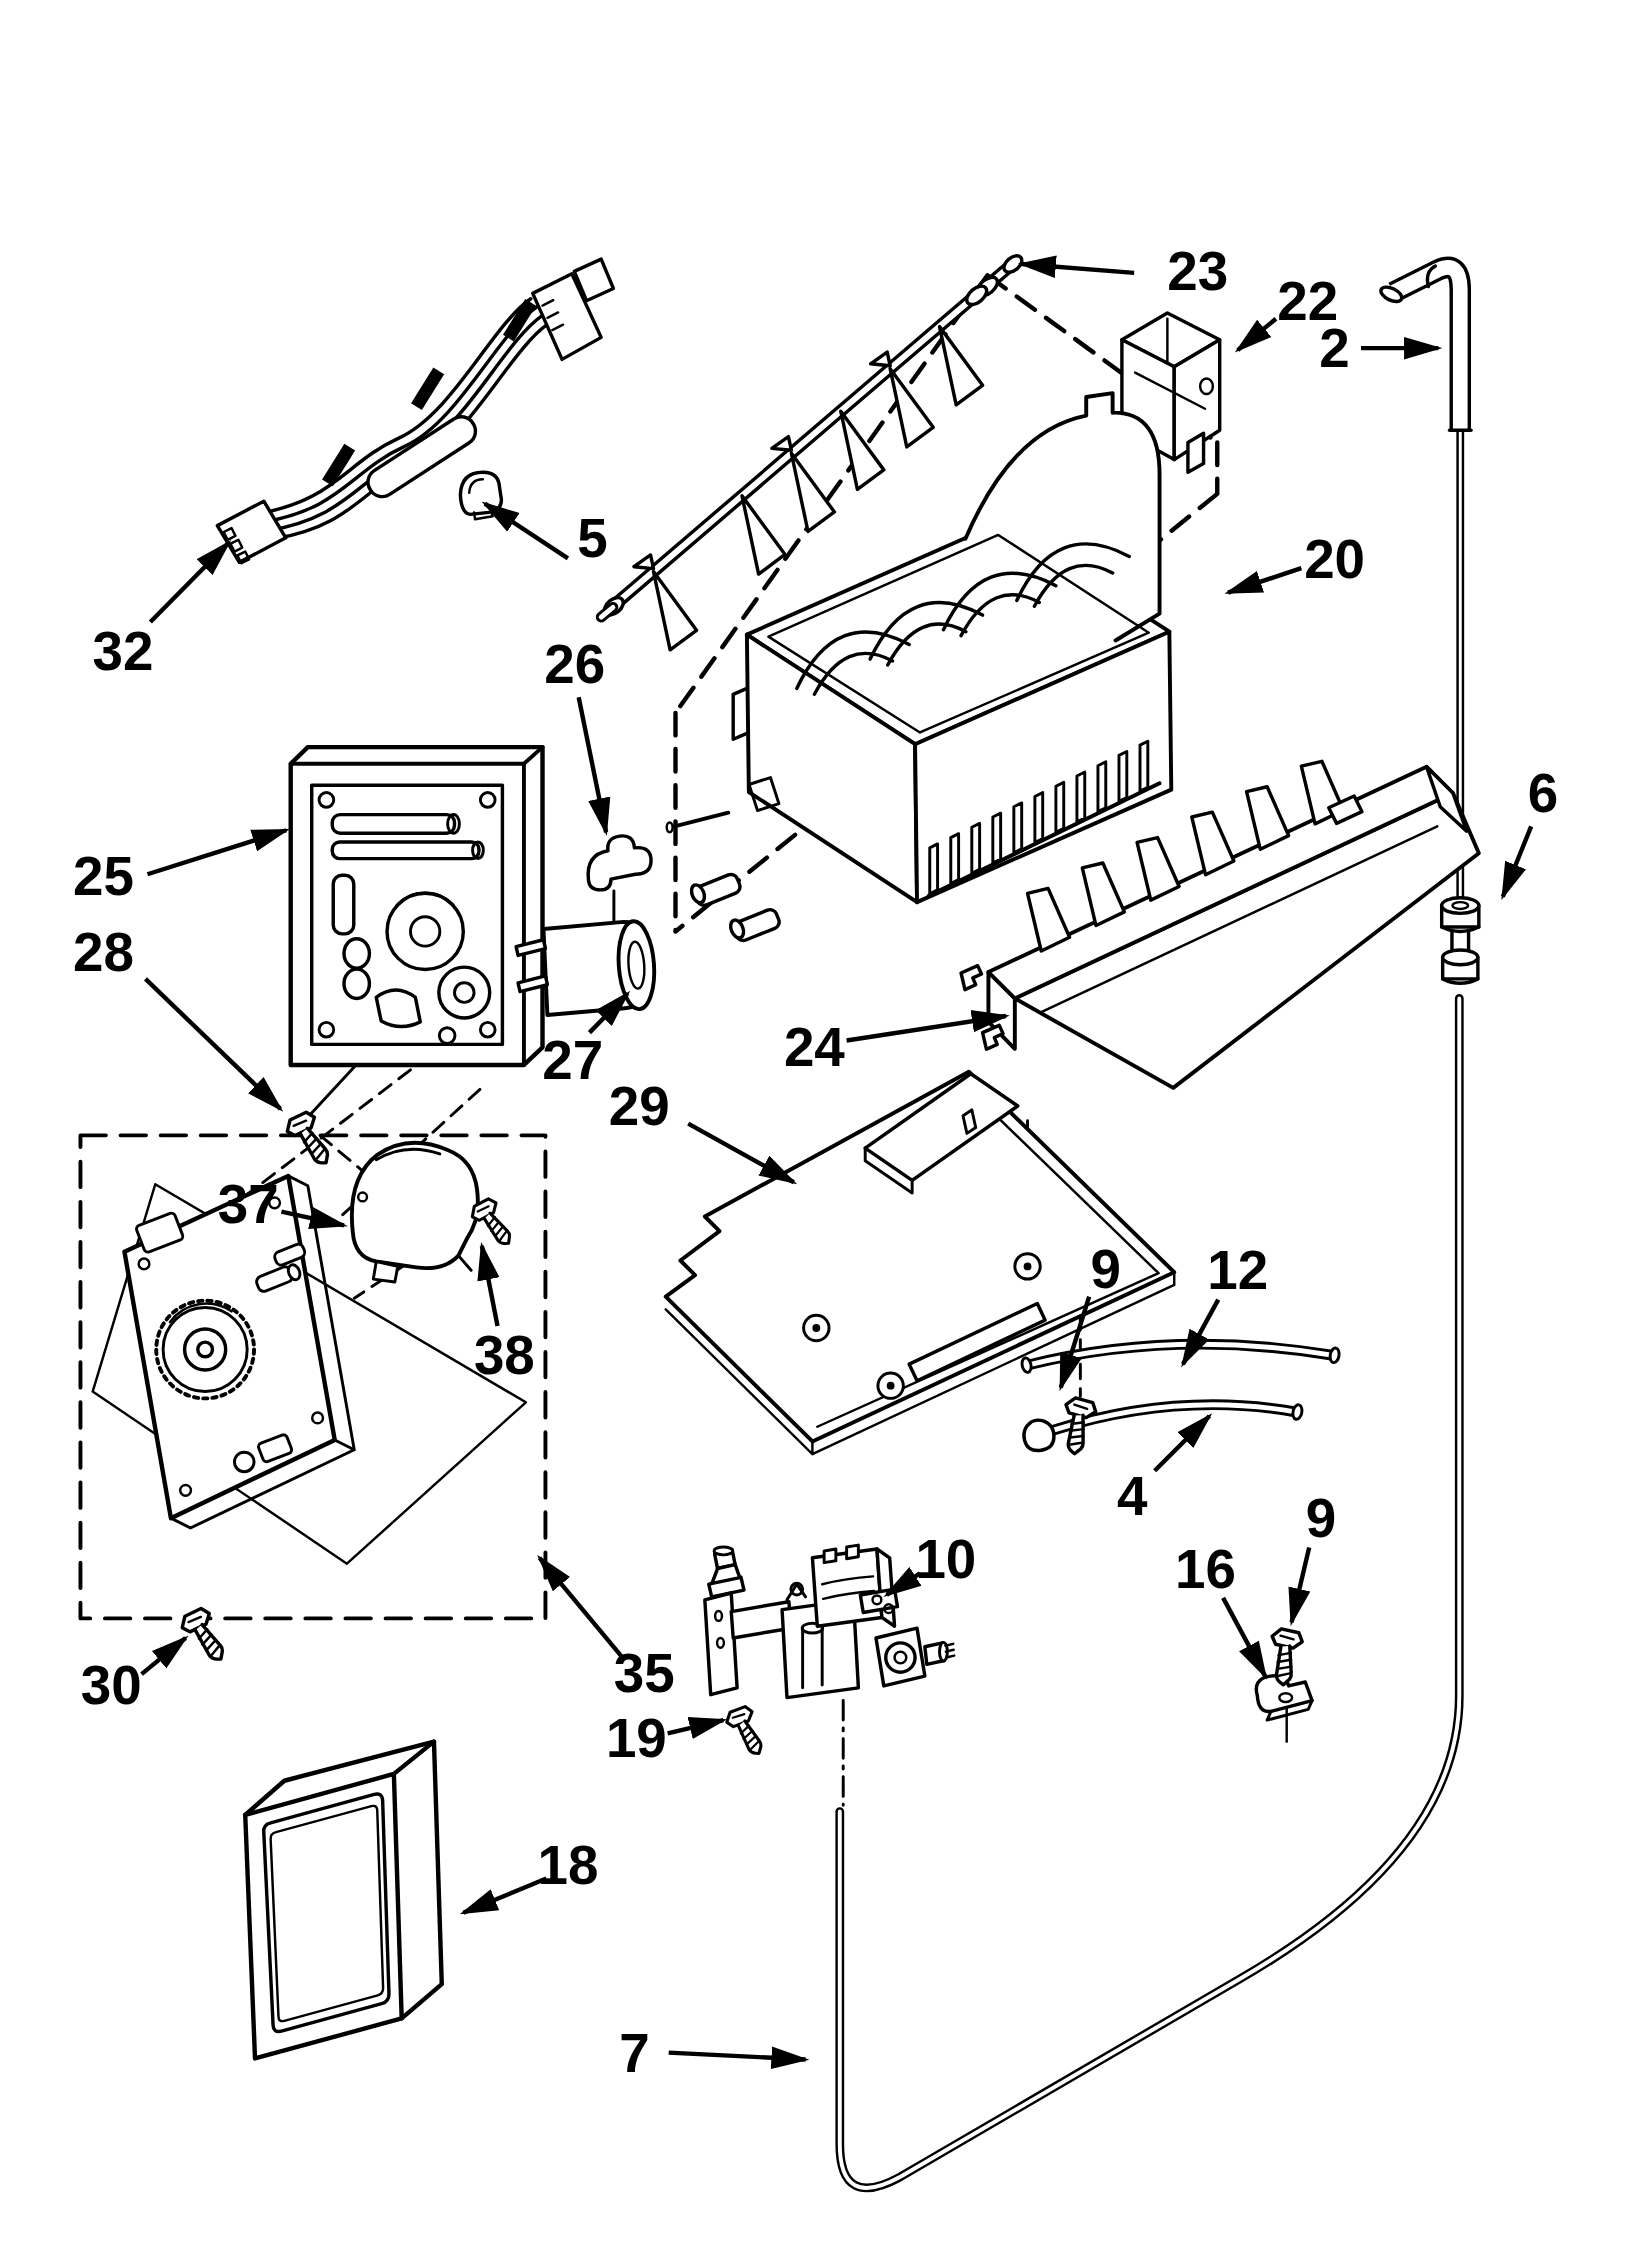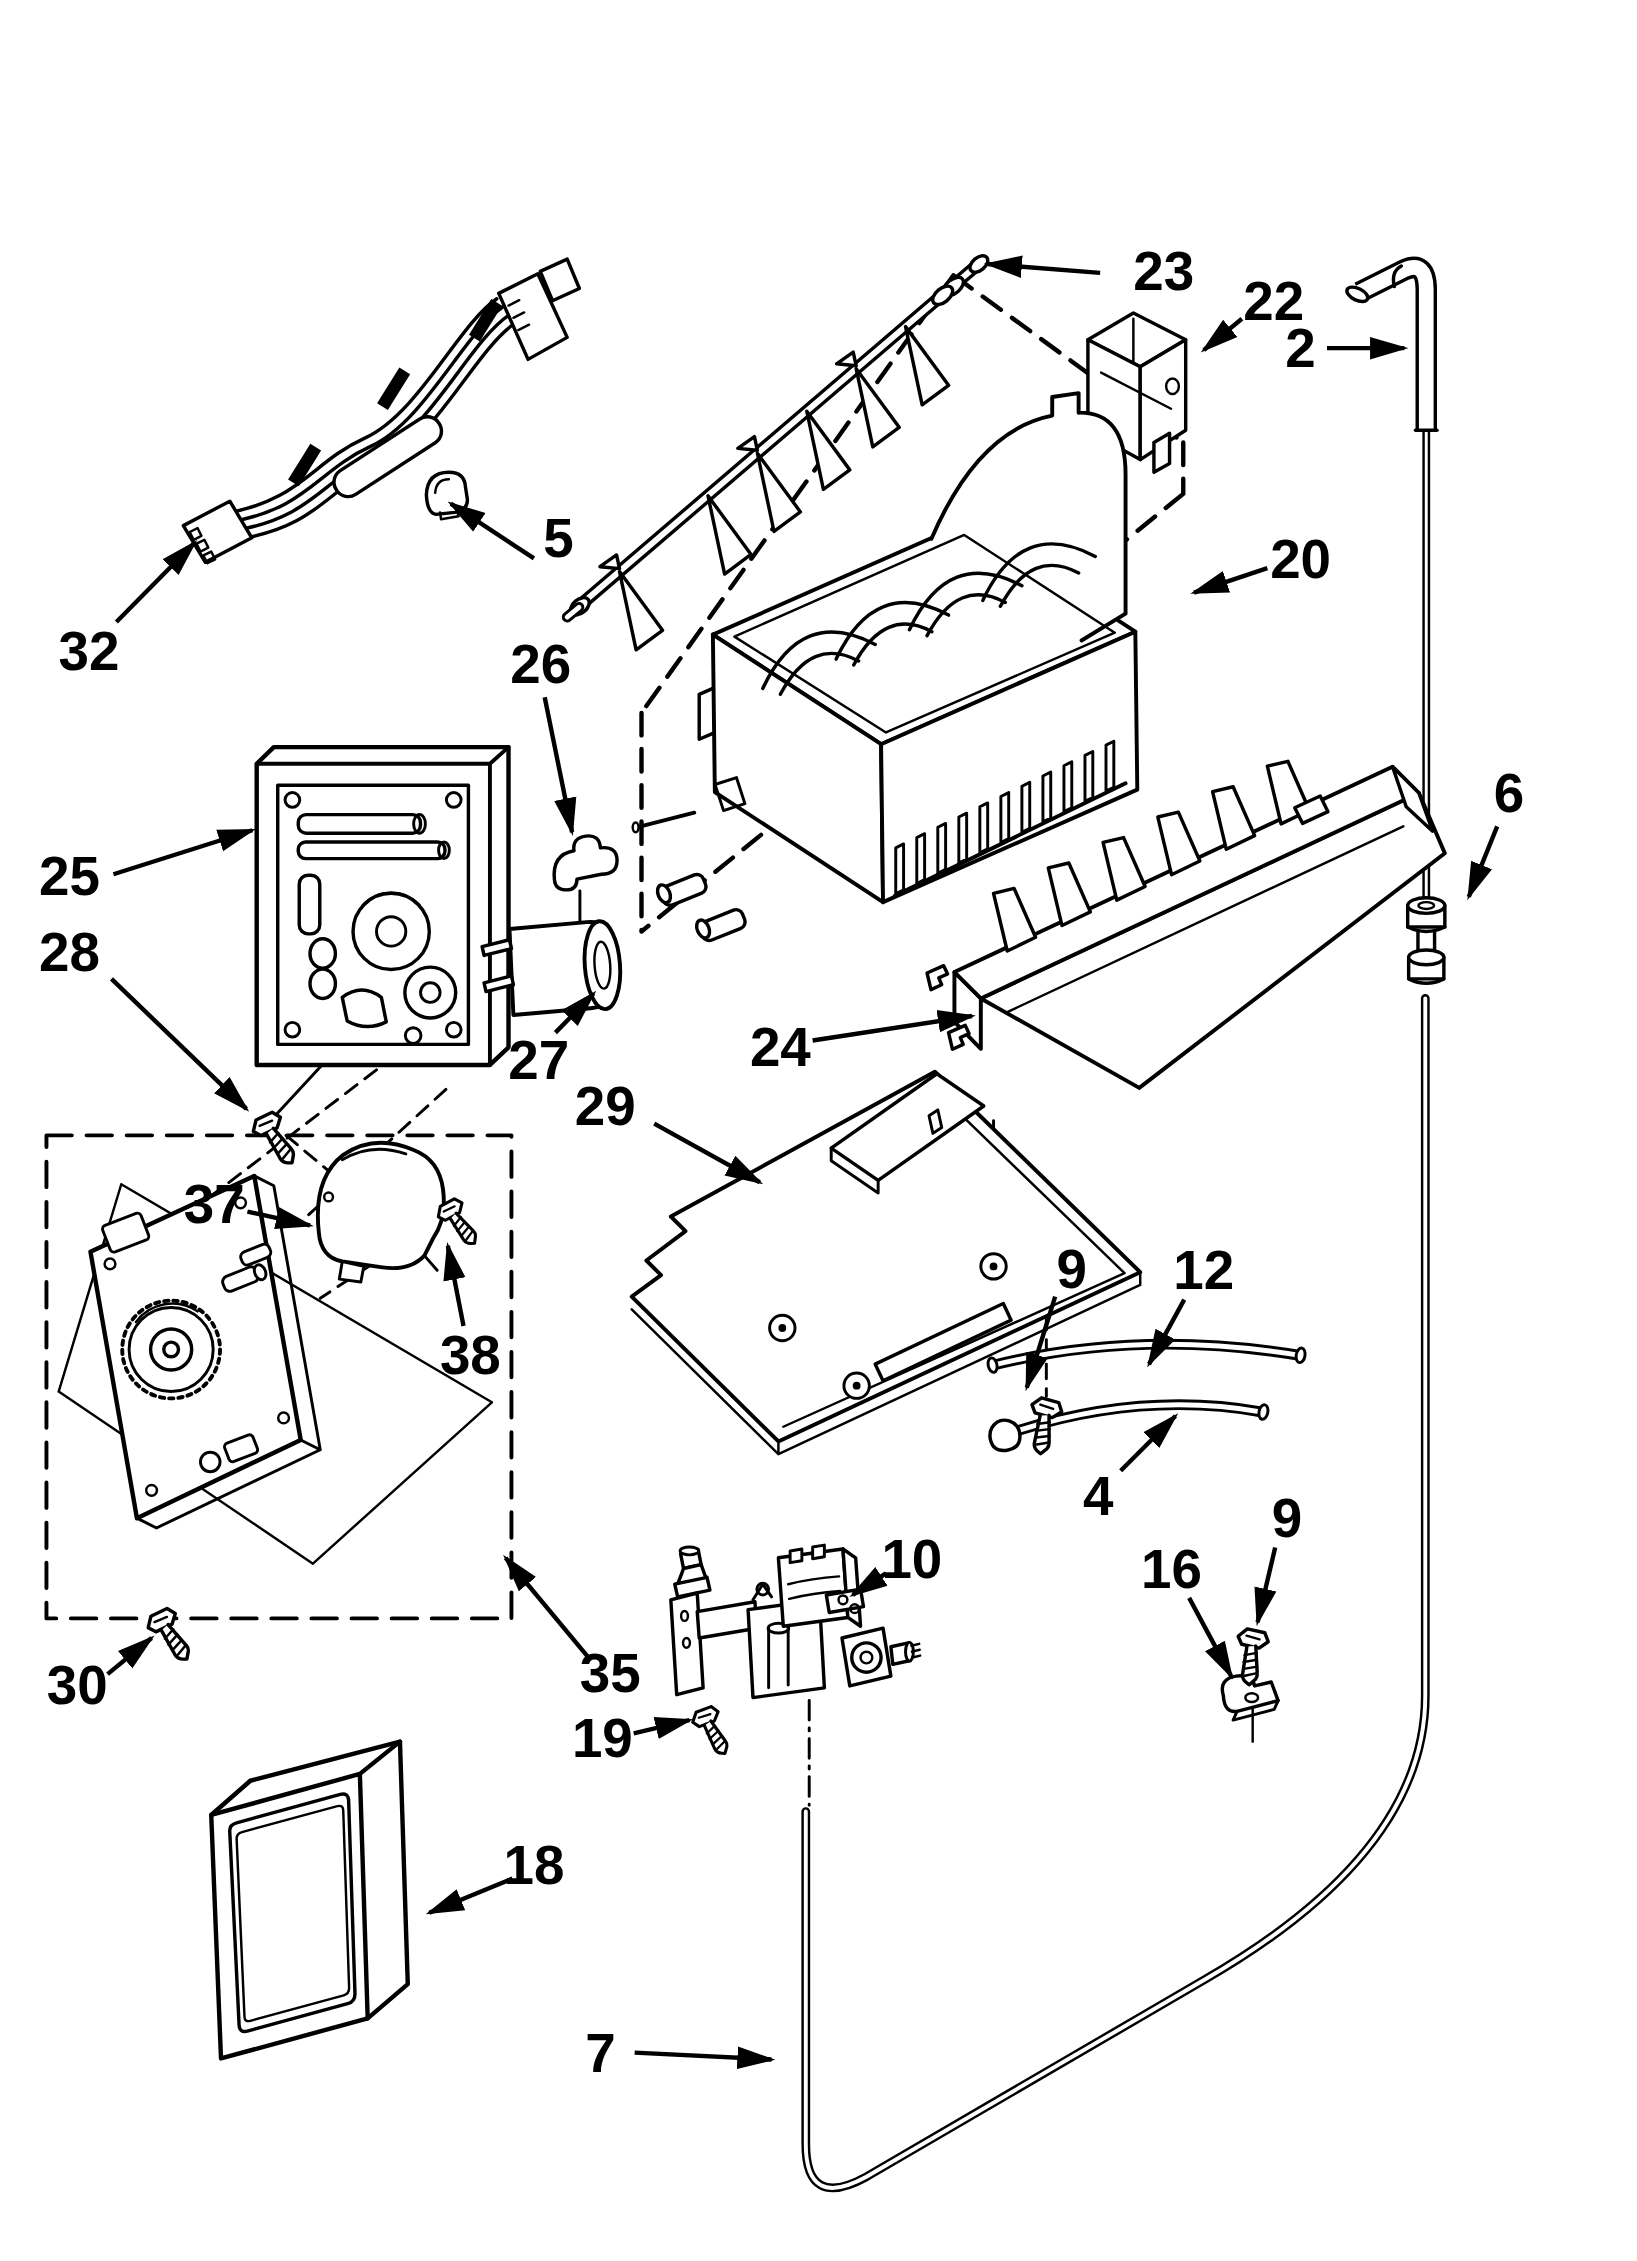--- a/index.html
+++ b/index.html
@@ -1,16 +1,16 @@
 <!DOCTYPE html>
 <html style="font-size:7.8px"><head>
 <meta charset="utf-8">
 <style>
   html,body{margin:0;padding:0;background:#fff;}
-  .page{background:#f97316;}
+  .page{background:#f97316;margin-left:34px;}
   svg{display:block;width:100vw;height:auto;background:#fff;}
   .ln{stroke:#000;fill:none;stroke-width:8;stroke-linecap:round;stroke-linejoin:round;}
   .ln9{stroke:#000;fill:none;stroke-width:9;stroke-linecap:round;stroke-linejoin:round;}
   .ln7{stroke:#000;fill:none;stroke-width:7;stroke-linecap:round;stroke-linejoin:round;}
   .ln6{stroke:#000;fill:none;stroke-width:6;stroke-linecap:round;stroke-linejoin:round;}
   .ln5{stroke:#000;fill:none;stroke-width:5;stroke-linecap:round;stroke-linejoin:round;}
   .wh{fill:#fff;}
   .blk{fill:#000;stroke:none;}
   .dash{stroke-dasharray:52 30;}
   .dash2{stroke-dasharray:46 28;}

